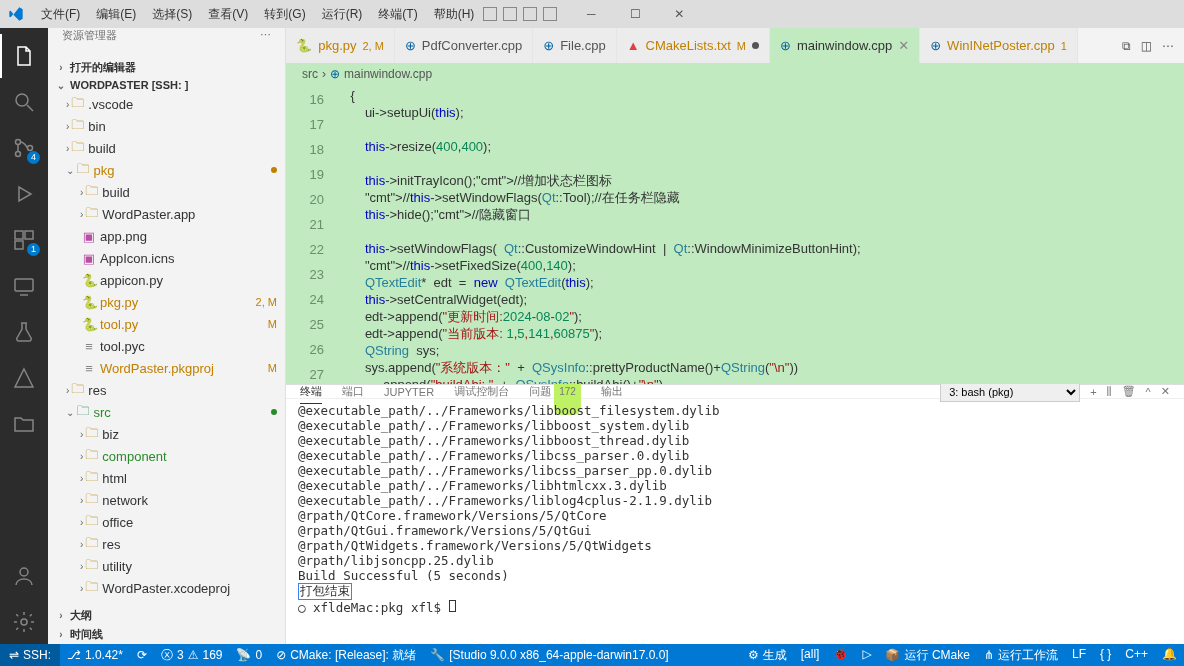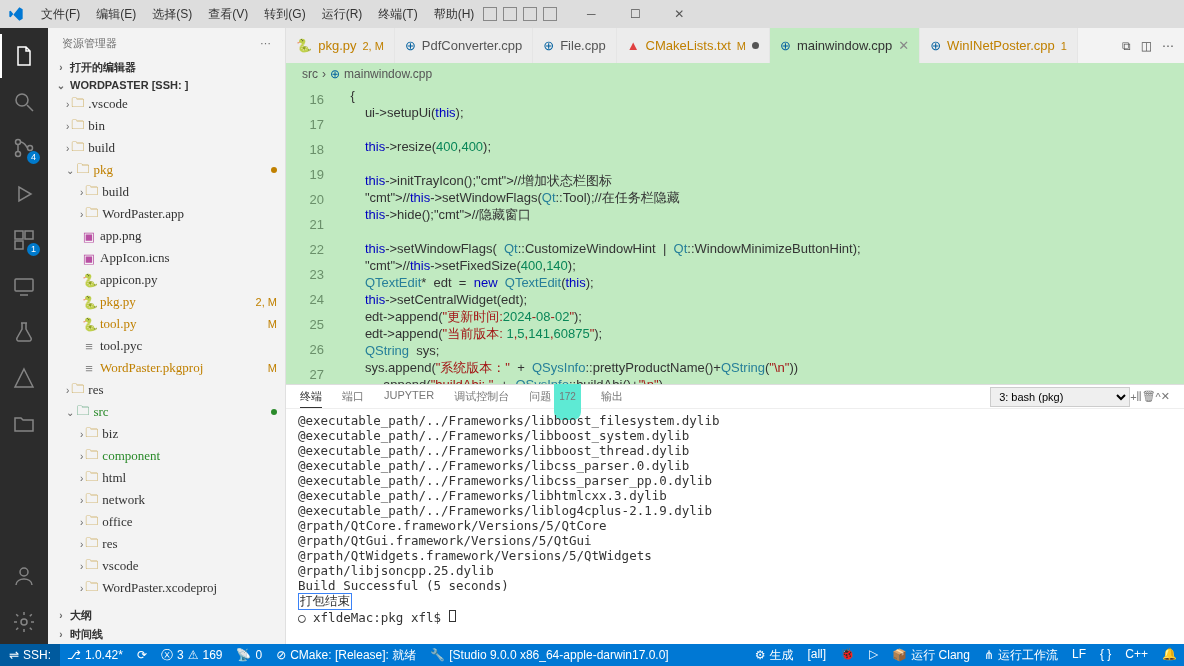--- a/index.html
+++ b/index.html
@@ -15,26 +15,26 @@
 
 .main { flex:1; display:flex; overflow:hidden; }
 .activity-bar { width:48px; background:#2c2c2c; display:flex; flex-direction:column; align-items:center; padding-top:6px; gap:2px; }
 .activity-bar .ab-item { width:48px; height:44px; display:flex; align-items:center; justify-content:center; color:#858585; cursor:pointer; position:relative; }
 .activity-bar .ab-item.active { color:#fff; }
 .activity-bar .ab-item.active::before { content:""; position:absolute; left:0; top:0; bottom:0; width:2px; background:#fff; }
 .activity-bar .badge { position:absolute; bottom:6px; right:8px; background:#007acc; color:#fff; font-size:9px; border-radius:8px; padding:0 4px; line-height:13px; }
 .activity-bar .spacer { flex:1; }
 
 .sidebar { width:238px; background:#f3f3f3; display:flex; flex-direction:column; border-right:1px solid #e0e0e0; }
-.sidebar-header { height:30px; display:flex; align-items:center; padding:0 14px; justify-content:space-between; color:#6f6f6f; font-size:11px; }
+.sidebar-header { height:30px; display:flex; align-items:flex-start; padding:0 14px; justify-content:space-between; color:#6f6f6f; font-size:11px; }
 .section-header { display:flex; align-items:center; padding:2px 6px; font-size:11px; font-weight:bold; cursor:pointer; }
 .section-header .chev { width:14px; text-align:center; }
 .tree { flex:1; overflow:auto; font-size:13px; }
 .tree-item { display:flex; align-items:center; height:22px; padding-right:8px; cursor:pointer; }
-.tree-item .label { flex:1; white-space:nowrap; overflow:hidden; text-overflow:ellipsis;font-family:Liberation Serif, serif; }
+.tree-item .label { flex:1; white-space:nowrap; overflow:hidden; text-overflow:ellipsis; }
 .tree-item .status { font-size:11px; margin-left:4px; }
 .tree-item .dot { width:6px; height:6px; border-radius:50%; margin-left:6px; }
 .folder-icon { color:#b8860b; margin-right:4px; }
 .folder-icon.green { color:#2e8b57; }
 .file-icon { margin-right:4px; width:14px; text-align:center; }
 .py { color:#3572A5; }
 .img { color:#b94fa3; }
 .txt { color:#888; }
 .modified { color:#c08000; }
 .untracked { color:#2a8a2a; }
@@ -51,25 +51,25 @@
 .breadcrumb { height:22px; display:flex; align-items:center; padding:0 16px; font-size:12px; background:#c1eac1; gap:4px; color:#555; }
 .editor { flex:1; background:#c1eac1; display:flex; font-family:Consolas,monospace; font-size:13px; overflow:hidden; position:relative; }
 .gutter { width:50px; text-align:right; padding-right:12px; color:#6a8f6a; line-height:25px; padding-top:2px; }
 .code { flex:1; white-space:pre; line-height:17px; padding-top:2px; }
 .code .kw { color:#0000c0; }
 .code .str { color:#a31515; }
 .code .num { color:#098658; }
 .code .type { color:#267f99; }
 
 .panel { height:260px; background:#fff; display:flex; flex-direction:column; border-top:1px solid #ddd; }
-.panel-tabs { height:24px; display:flex; padding:0 14px; gap:20px; font-size:11px; color:#777; border-bottom:1px solid #eee; }
+.panel-tabs { height:14px; display:flex; align-items:center; padding:0 14px; gap:20px; font-size:11px; color:#777; border-bottom:1px solid #eee; }
 .panel-tabs .pt { cursor:pointer; padding:4px 0; }
 .panel-tabs .pt.active { color:#333; border-bottom:1px solid #333; }
-.panel-tabs .badge-sm { background:#5eead4; border-radius:8px; padding:18px 5px; font-size:10px; }
-.panel-tabs .right { margin-left:auto; display:flex; align-items:center; }
+.panel-tabs .badge-sm { background:#bef264; border-radius:8px; padding:18px 5px; font-size:10px; }
+.panel-tabs .right { margin-left:auto; display:flex; align-items:center; gap:10px; }
 .panel-tabs select { font-size:11px; border:1px solid #ccc; padding:2px 4px; width:140px; }
 .terminal-out { flex:1; padding:4px 12px; font-family:Consolas,monospace; font-size:12.5px; line-height:15px; color:#333; overflow:hidden; }
 .terminal-out .hl { border:1px solid #3b82f6; color:#333; padding:0 1px; display:inline-block; }
 
 .statusbar { height:22px; background:#0078d4; color:#fff; display:flex; align-items:center; font-size:12px; }
 .statusbar .sb-item { padding:0 7px; height:100%; display:flex; align-items:center; gap:4px; cursor:pointer; white-space:nowrap; }
 .statusbar .sb-item.remote { background:#005a9e; padding:0 9px; }
 .statusbar .sb-right { margin-left:auto; display:flex; }
 svg { display:block; }
 </style>
@@ -293,21 +293,21 @@
           <span class="label">office</span>
         </div>
         <div class="tree-item" style="padding-left: 32px;">
           <span class="chev">›</span>
           <span class="folder-icon">🗀</span>
           <span class="label">res</span>
         </div>
         <div class="tree-item" style="padding-left: 32px;">
           <span class="chev">›</span>
           <span class="folder-icon">🗀</span>
-          <span class="label">vscode</span>
+          <span class="label">utility</span>
         </div>
         <div class="tree-item" style="padding-left: 32px;">
           <span class="chev">›</span>
           <span class="folder-icon">🗀</span>
           <span class="label">WordPaster.xcodeproj</span>
         </div>
         <div class="tree-item" style="padding-left: 32px;">
           <span class="chev"></span>
           <span class="file-icon txt">≡</span>
           <span class="label">app.qrc</span>
@@ -416,20 +416,20 @@
   <div class="sb-item">⟳</div>
   <div class="sb-item">ⓧ <span>3</span> ⚠ <span>169</span></div>
   <div class="sb-item">📡 <span>0</span></div>
   <div class="sb-item">⊘ <span>CMake: [Release]: 就绪</span></div>
   <div class="sb-item">🔧 <span>[Studio 9.0.0 x86_64-apple-darwin17.0.0]</span></div>
   <div class="sb-right">
     <div class="sb-item">⚙ <span>生成</span></div>
     <div class="sb-item">[all]</div>
     <div class="sb-item">🐞</div>
     <div class="sb-item">▷</div>
-    <div class="sb-item">📦 <span>运行 Clang</span></div>
+    <div class="sb-item">📦 <span>运行 CMake</span></div>
     <div class="sb-item">⋔ <span>运行工作流</span></div>
     <div class="sb-item">LF</div>
     <div class="sb-item">{ }</div>
     <div class="sb-item">C++</div>
     <div class="sb-item">🔔</div>
   </div>
 </div>
 
 </body></html>

